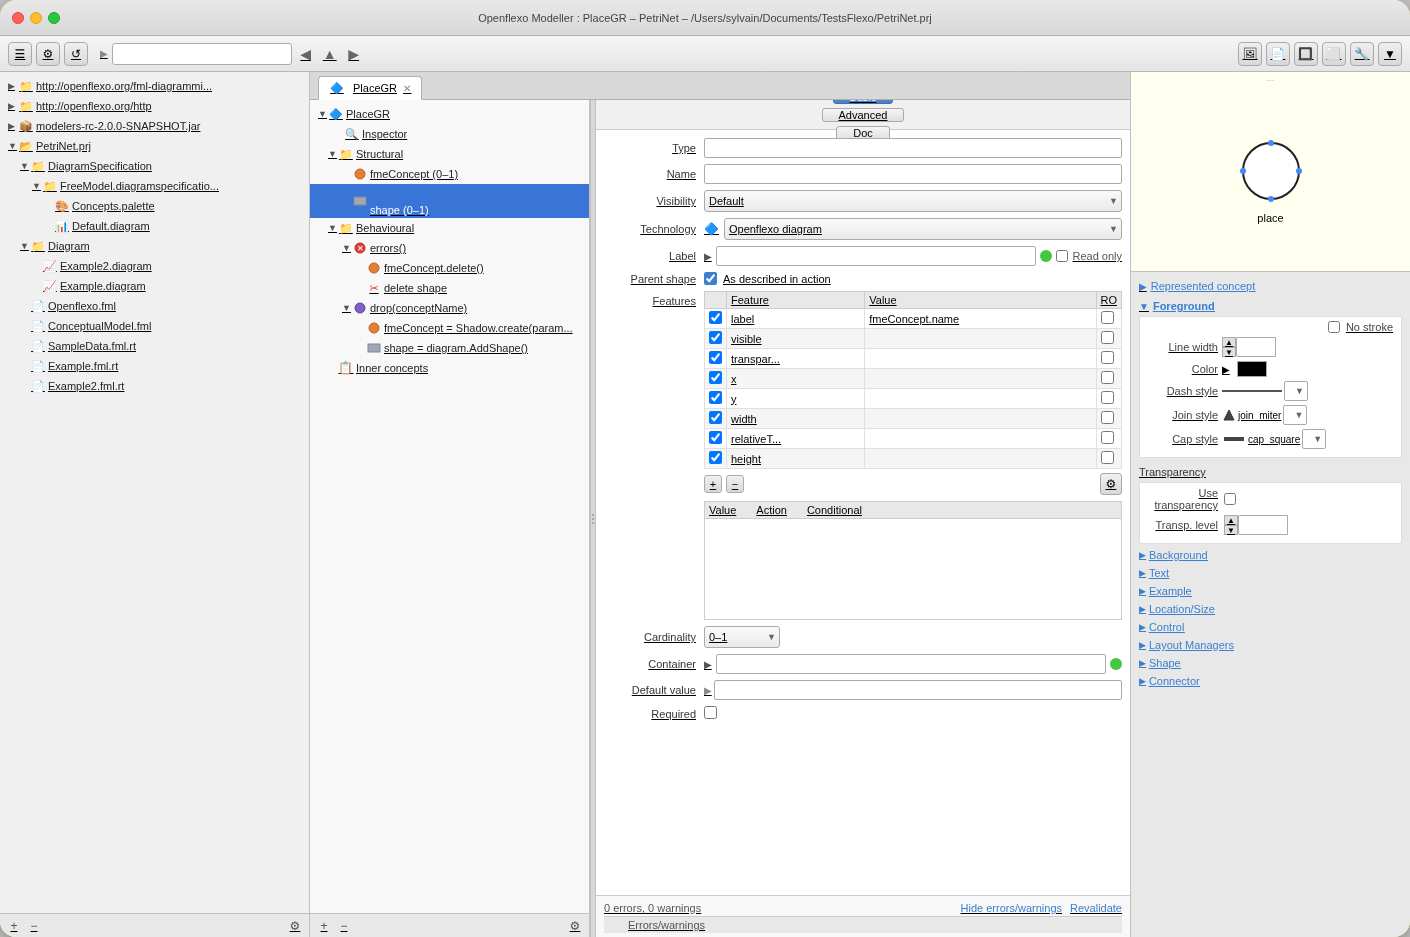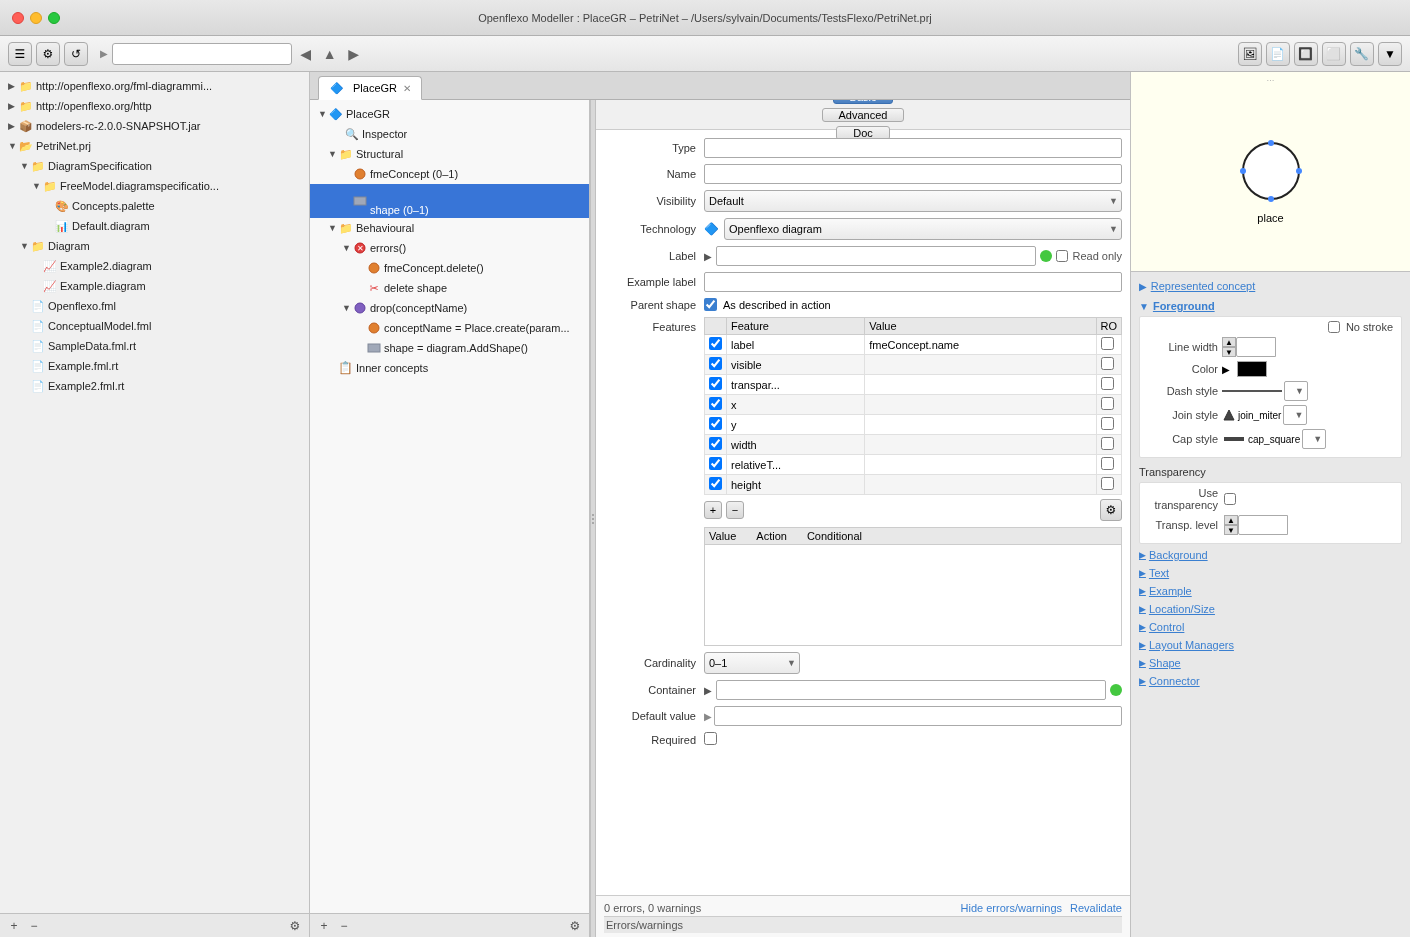--- a/index.html
+++ b/index.html
@@ -1,18 +1,18 @@
 <!DOCTYPE html>
 <html><head>
   <meta charset="utf-8">
   <style>
     * { box-sizing: border-box; margin: 0; padding: 0; }
     body { font-family: -apple-system, BlinkMacSystemFont, "Helvetica Neue", Arial, sans-serif; font-size: 11px; background: #c8c8c8; overflow: hidden; }
 
-    .window { width: 1410px; height: 937px; background: #fde047; border-radius: 0; box-shadow: 0 4px 20px rgba(0,0,0,0.4); display: flex; flex-direction: column; overflow: hidden; }
+    .window { width: 1410px; height: 937px; background: #fde047; border-radius: 16px; box-shadow: 0 4px 20px rgba(0,0,0,0.4); display: flex; flex-direction: column; overflow: hidden; text-decoration: underline; }
 
     
     .titlebar { height: 36px; background: linear-gradient(to bottom, #e8e8e8, #d8d8d8); border-bottom: 1px solid #b0b0b0; display: flex; align-items: center; padding: 0 12px; position: relative; flex-shrink: 0; }
     .traffic-lights { display: flex; gap: 6px; }
     .traffic-light { width: 12px; height: 12px; border-radius: 50%; }
     .tl-close { background: #ff5f57; border: 1px solid #e0443e; }
     .tl-min { background: #ffbd2e; border: 1px solid #dfa023; }
     .tl-max { background: #28c840; border: 1px solid #1aab29; }
     .titlebar-title { position: absolute; left: 50%; transform: translateX(-50%); font-size: 11px; color: #444; white-space: nowrap; }
 
@@ -88,32 +88,32 @@
     .actions-area { border: 1px solid #ccc; margin-top: 2px; }
     .actions-header { background: #e8e8e8; padding: 2px 4px; font-size: 11px; border-bottom: 1px solid #ccc; display: flex; gap: 20px; }
     .actions-body { min-height: 100px; }
 
     
     .features-controls { display: flex; align-items: center; gap: 4px; padding: 4px 0; }
     .ctrl-btn { width: 18px; height: 18px; background: linear-gradient(to bottom, #f0f0f0, #d8d8d8); border: 1px solid #aaa; border-radius: 3px; display: flex; align-items: center; justify-content: center; font-size: 11px; cursor: pointer; }
     .ctrl-gear { width: 22px; height: 22px; background: linear-gradient(to bottom, #f0f0f0, #d8d8d8); border: 1px solid #aaa; border-radius: 3px; display: flex; align-items: center; justify-content: center; font-size: 12px; cursor: pointer; }
 
     .cardinality-row { display: flex; align-items: center; margin-bottom: 6px; }
-    .card-select { height: 22px; border: 1px solid #aaa; border-radius: 3px; padding: 0 4px; font-size: 11px; background: linear-gradient(to bottom, #fafafa, #eaeaea); width: 96px; }
+    .card-select { height: 22px; border: 1px solid #aaa; border-radius: 3px; padding: 0 4px; font-size: 11px; background: linear-gradient(to bottom, #fafafa, #eaeaea); width: 76px; }
 
     .container-row { display: flex; align-items: center; gap: 4px; }
     .container-arrow { font-size: 10px; color: #555; }
     .container-input { flex: 1; height: 20px; border: 1px solid #aaa; border-radius: 2px; padding: 0 4px; font-size: 11px; }
 
     
     .inspector-bottom { border-top: 1px solid #ccc; background: #f8f8f8; padding: 4px 8px; flex-shrink: 0; }
     .error-bar { display: flex; align-items: center; justify-content: space-between; font-size: 11px; color: #555; padding: 2px 0; }
     .error-links { display: flex; gap: 8px; }
     .error-link { color: #3a7fd0; cursor: pointer; text-decoration: none; font-size: 11px; }
-    .error-footer { background: #e8e8e8; padding: 2px 2px; font-size: 11px; color: #555; border-top: 1px solid #ccc; }
+    .error-footer { background: #e8e8e8; padding: 2px 24px; font-size: 11px; color: #555; border-top: 1px solid #ccc; }
 
     
     .divider-h { width: 6px; background: #d8d8d8; border-left: 1px solid #c0c0c0; border-right: 1px solid #c0c0c0; cursor: col-resize; flex-shrink: 0; display: flex; align-items: center; justify-content: center; }
     .divider-h .dots { display: flex; flex-direction: column; gap: 2px; }
     .divider-h .dot { width: 2px; height: 2px; background: #999; border-radius: 50%; }
 
     
     .right-panel { width: 280px; background: #e8e8e8; border-left: 1px solid #c0c0c0; display: flex; flex-direction: column; overflow: hidden; flex-shrink: 0; }
     .preview-area { height: 200px; background: #fffff0; border-bottom: 1px solid #c0c0c0; display: flex; align-items: center; justify-content: center; position: relative; overflow: hidden; }
     .props-area { flex: 1; overflow-y: auto; padding: 6px 8px; }
@@ -415,21 +415,21 @@
             </div>
 
             <div class="tree-item">
               <span class="tree-indent" style="padding-left:42px;"></span>
               <span class="tree-arrow"></span>
               <span class="tree-icon">
                 <svg width="12" height="12">
                     <circle cx="6" cy="6" r="5" fill="#e08030" stroke="#c06020" stroke-width="1"></circle>
                   </svg>
               </span>
-              <span class="tree-label">conceptName = Place.create(param...</span>
+              <span class="tree-label">fmeConcept = Shadow.create(param...</span>
             </div>
 
             <div class="tree-item">
               <span class="tree-indent" style="padding-left:42px;"></span>
               <span class="tree-arrow"></span>
               <span class="tree-icon">
                 <svg width="14" height="10">
                     <rect x="1" y="1" width="12" height="8" fill="#a0a8b8" stroke="#808898" stroke-width="1"></rect>
                   </svg>
               </span>
@@ -517,26 +517,20 @@
                 <div class="label-row">
                   <span class="label-arrow">▶</span>
                   <input class="label-input" style="">
                   <div class="green-dot"></div>
                   <input type="checkbox" class="checkbox-small" style="">
                   <span class="ro-text">Read only</span>
                 </div>
               </div>
             </div>
 
-            <div class="form-row">
-              <span class="form-label">Example label</span>
-              <div class="form-value">
-                <input class="form-input" style="">
-              </div>
-            </div>
 
             <div class="form-row">
               <span class="form-label">Parent shape</span>
               <div class="form-value">
                 <div class="parent-shape-row">
                   <input type="checkbox" class="checkbox-blue" checked="" style="">
                   <span>As described in action</span>
                 </div>
               </div>
             </div>

